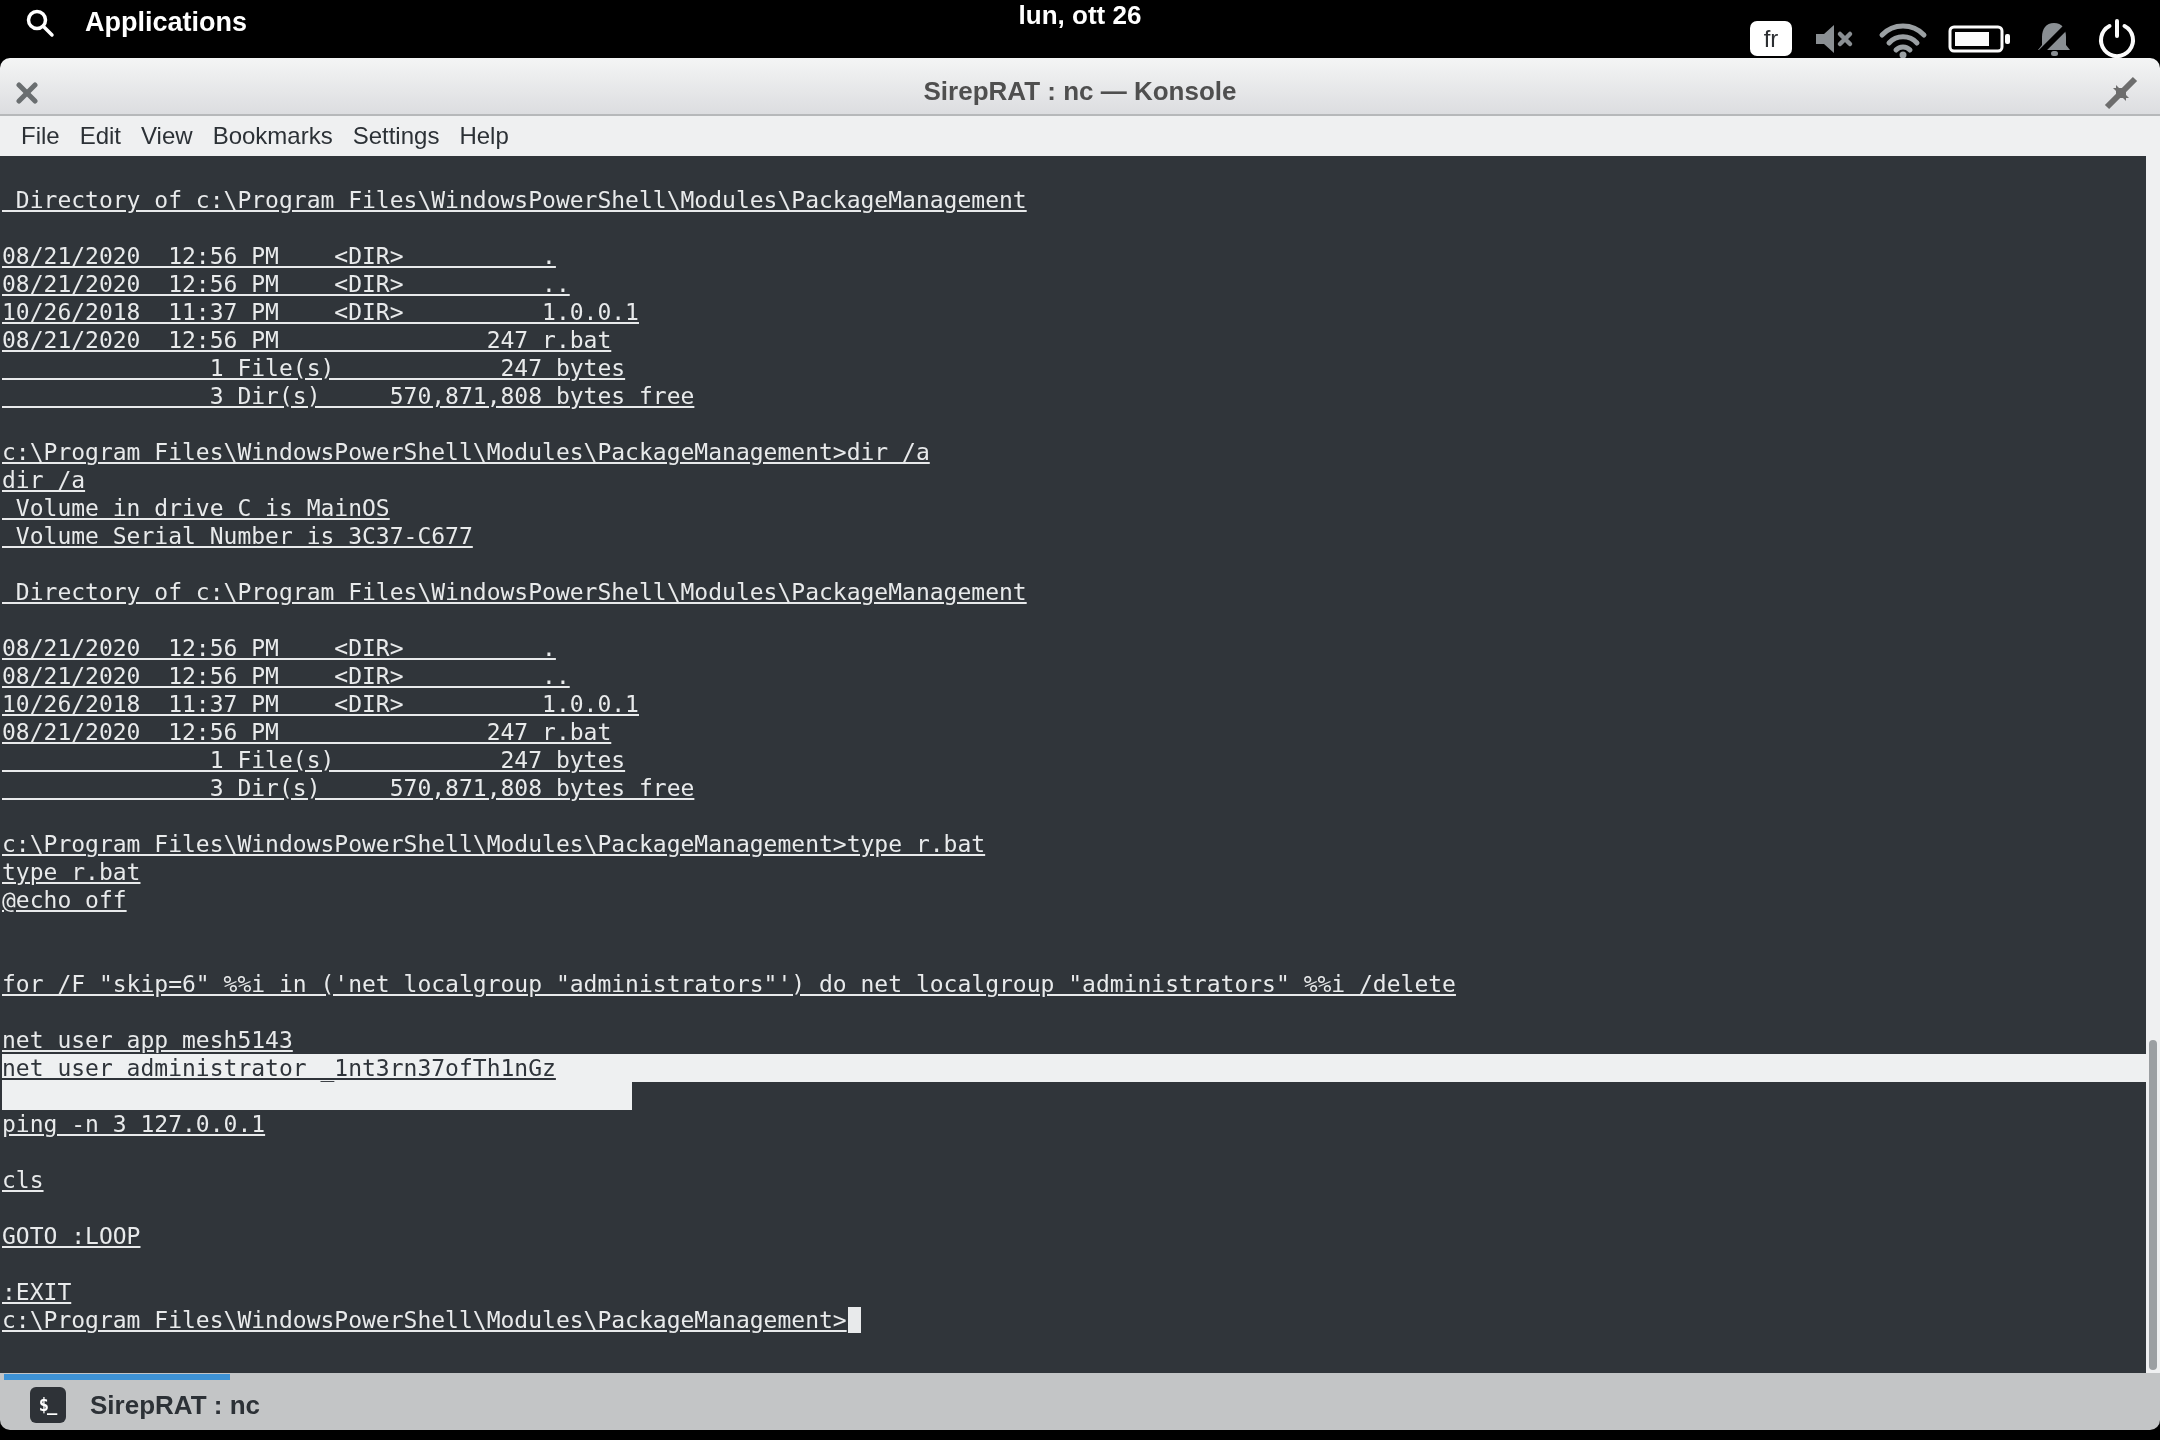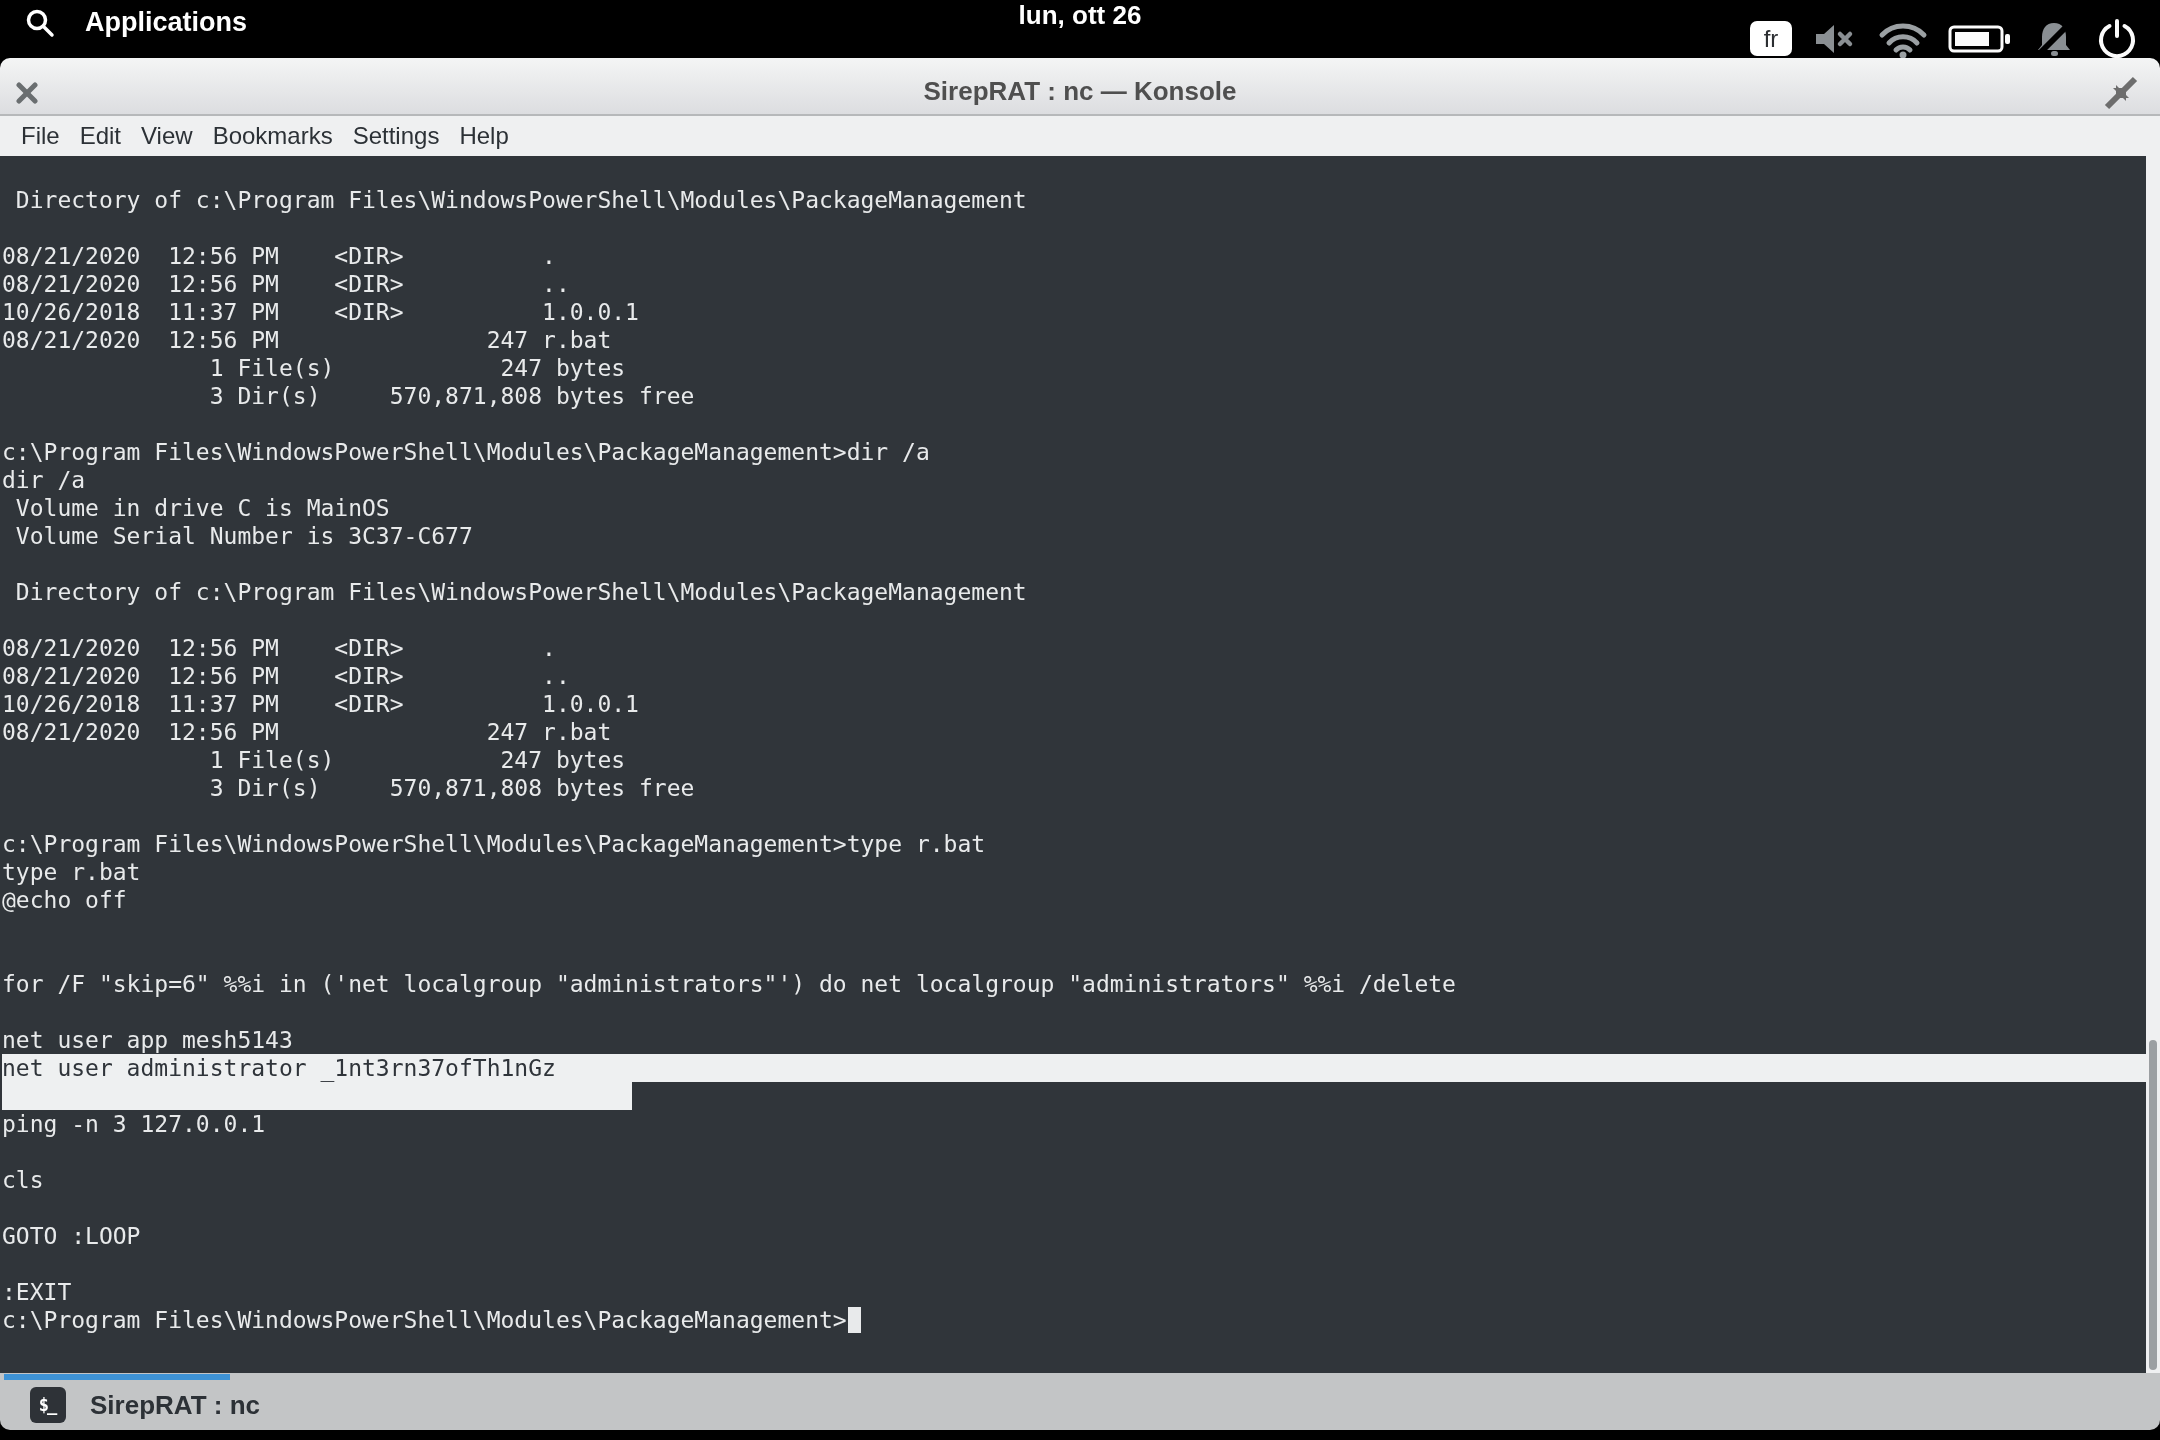--- a/index.html
+++ b/index.html
@@ -25,21 +25,21 @@
   .win-title{position:absolute;left:0;right:0;top:0;height:66px;display:flex;align-items:center;
     justify-content:center;font-weight:bold;font-size:26px;color:#4f4f4f;}
   .restore-btn{position:absolute;right:20px;top:16px;width:38px;height:38px;}
   .menubar{height:40px;background:#eff0f1;display:flex;align-items:center;padding-left:11px;}
   .menu-item{font-size:24px;color:#2c3136;padding:0 10px;}
   
   .terminal{position:relative;height:1217px;background:var(--terminal-bg,#30353a);}
   .term-content{position:absolute;left:0;top:0;right:14px;bottom:0;overflow:hidden;
     padding:30px 0 0 2px;font-family:"DejaVu Sans Mono",monospace;
     font-size:23px;line-height:28px;color:var(--terminal-fg,#e8eaeb);}
-  .t-row{height:28px;white-space:pre;}
+  .t-row{height:28px;white-space:pre;text-decoration:underline;}
   .t-row.sel-full{background:var(--selection-bg,#eef0f1);color:var(--selection-fg,#2f343a);}
   .sel-block{display:inline-block;height:28px;background:var(--selection-bg,#eef0f1);vertical-align:top;}
   .cursor{display:inline-block;width:13px;height:26px;background:var(--terminal-fg,#e8eaeb);
     vertical-align:text-bottom;margin-left:1px;}
   .scrollbar{position:absolute;right:0;top:0;width:14px;height:1217px;background:#eff0f1;}
   .scroll-thumb{position:absolute;left:3px;width:8px;top:884px;height:330px;background:#9b9fa2;border-radius:4px;}
   
   .tabbar{height:57px;background:#c3c5c6;position:relative;border-radius:0 0 10px 10px;}
   .tab-accent{position:absolute;left:4px;top:1px;width:226px;height:6px;background:var(--accent,#3e93d6);}
   .tab{position:absolute;left:0;top:7px;bottom:0;display:flex;align-items:center;padding-left:30px;gap:24px;}

